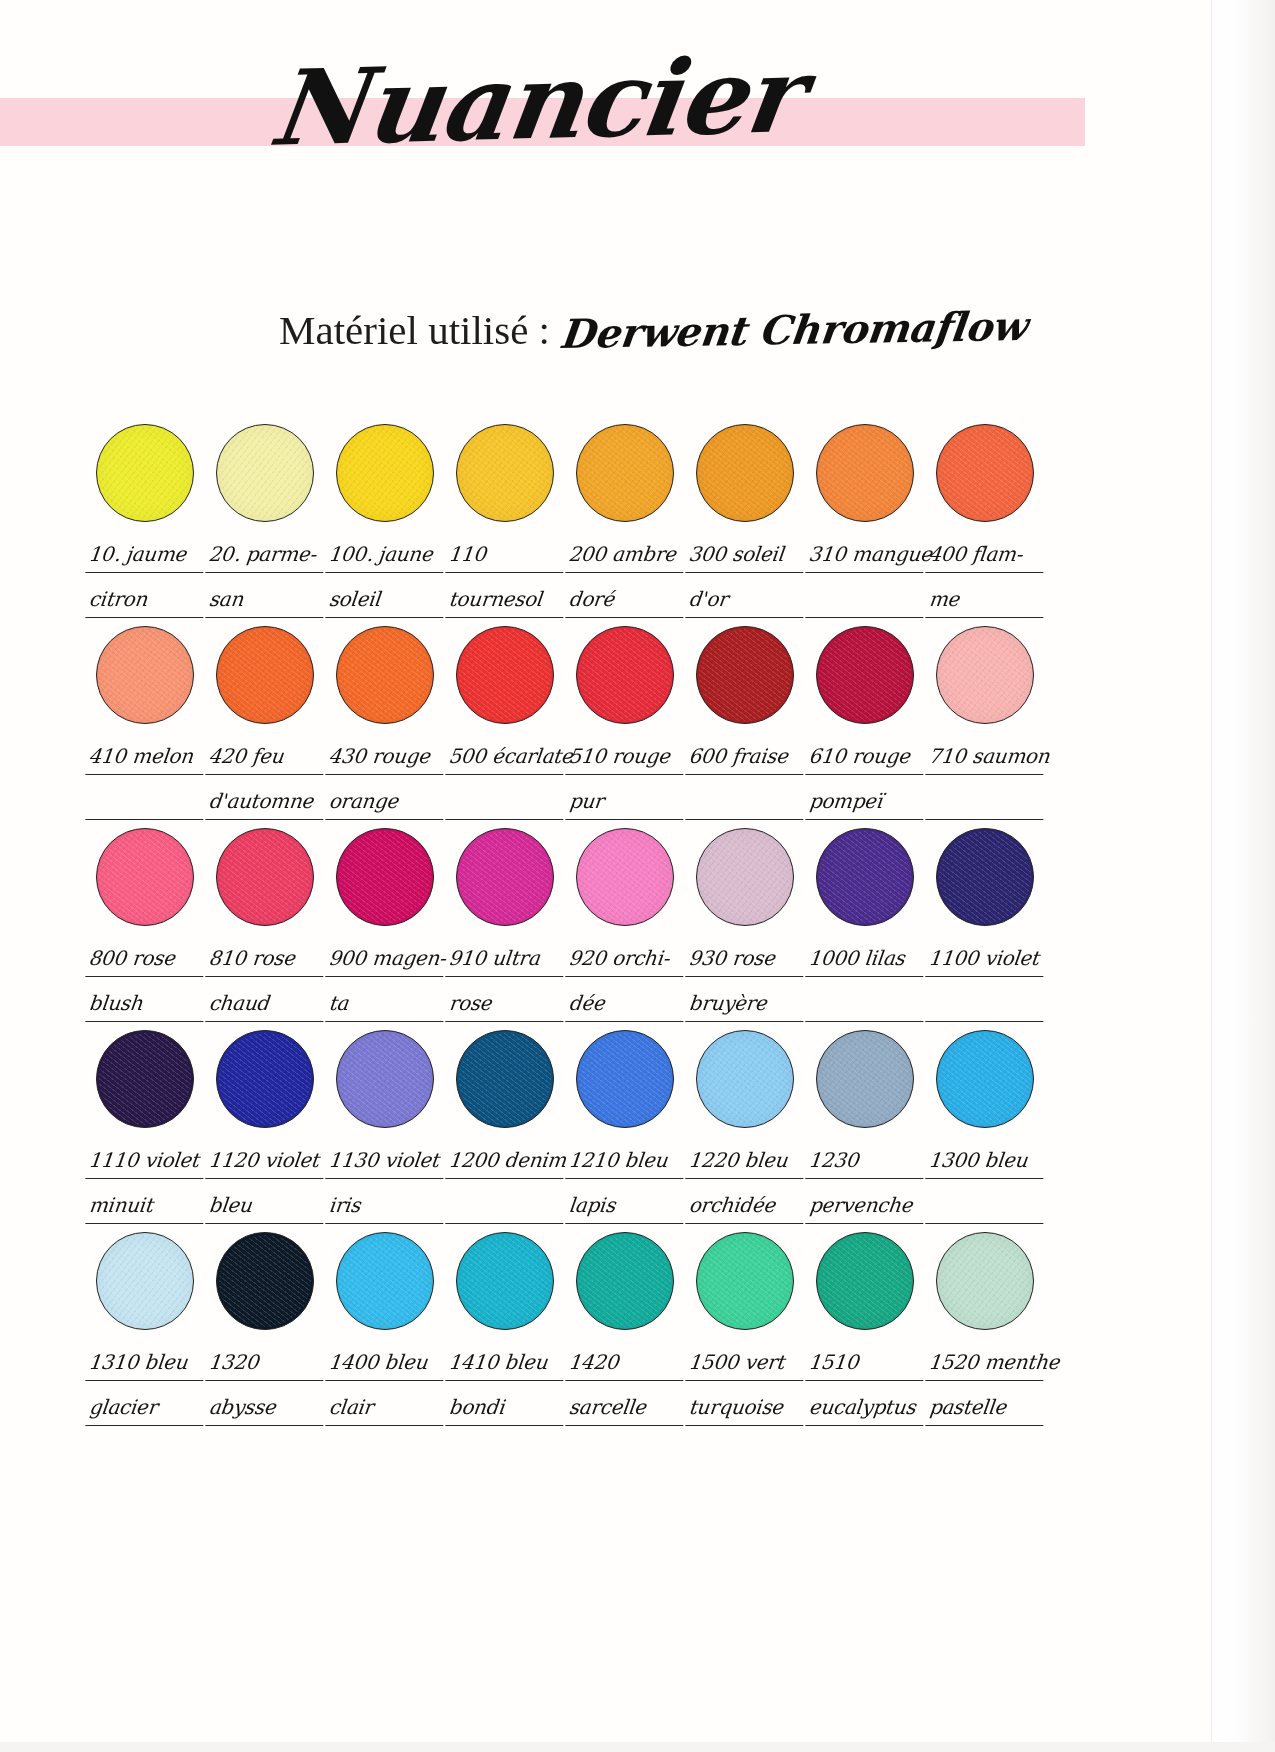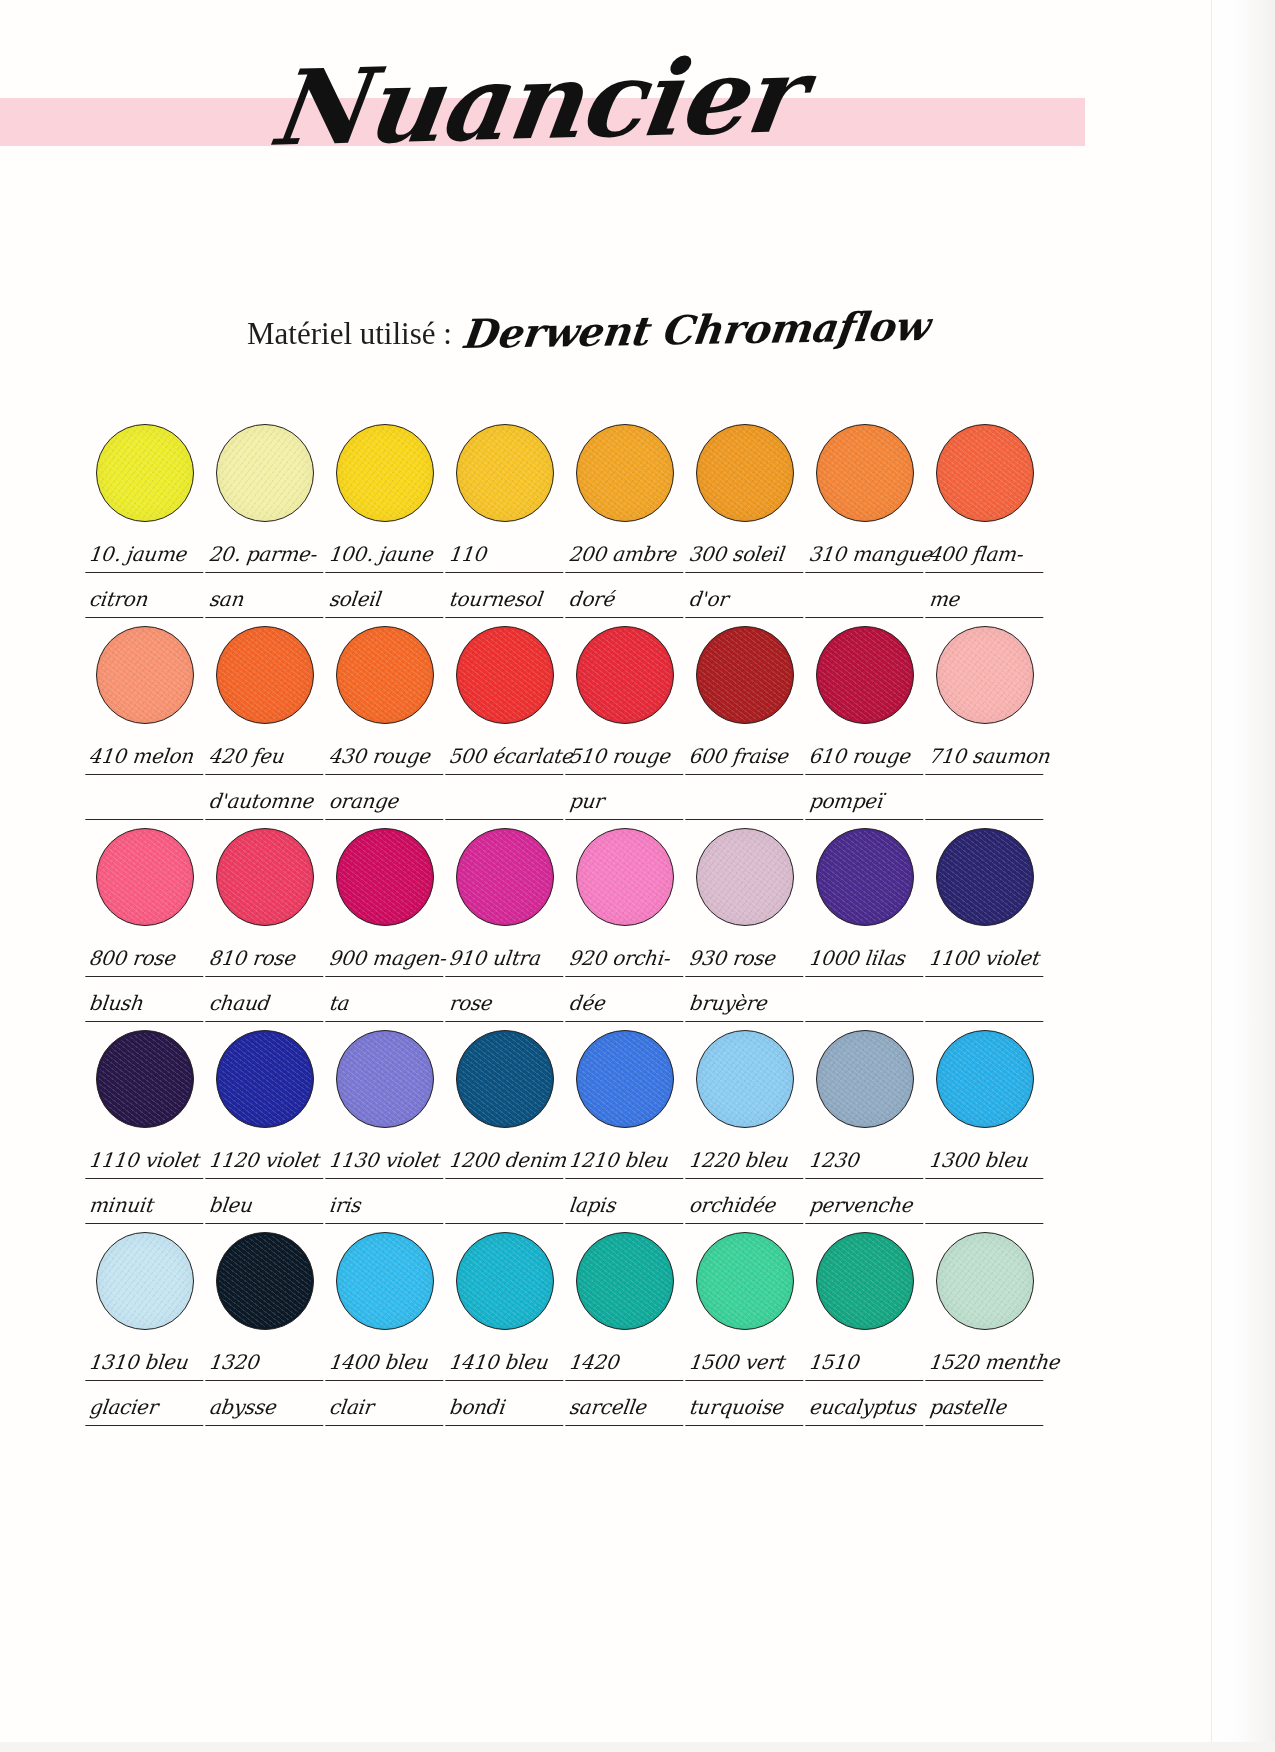--- a/index.html
+++ b/index.html
@@ -71,23 +71,24 @@
     position: absolute;
     left: 247px;
     top: 306px;
     width: 800px;
     display: flex;
     align-items: baseline;
     gap: 14px;
   }
   .subtitle-label {
     font-family: "Liberation Serif", serif;
-    font-size: 31px;
+    font-size: 41px;
     color: #1d1d1d;
     white-space: nowrap;
+    margin-left: 32px;
   }
   .subtitle-value {
     font-family: "DejaVu Serif", serif;
     font-style: italic;
     font-weight: 700;
     font-size: 40px;
     color: #101010;
     transform: skewX(-10deg) rotate(-1deg);
     white-space: nowrap;
     letter-spacing: -.5px;

